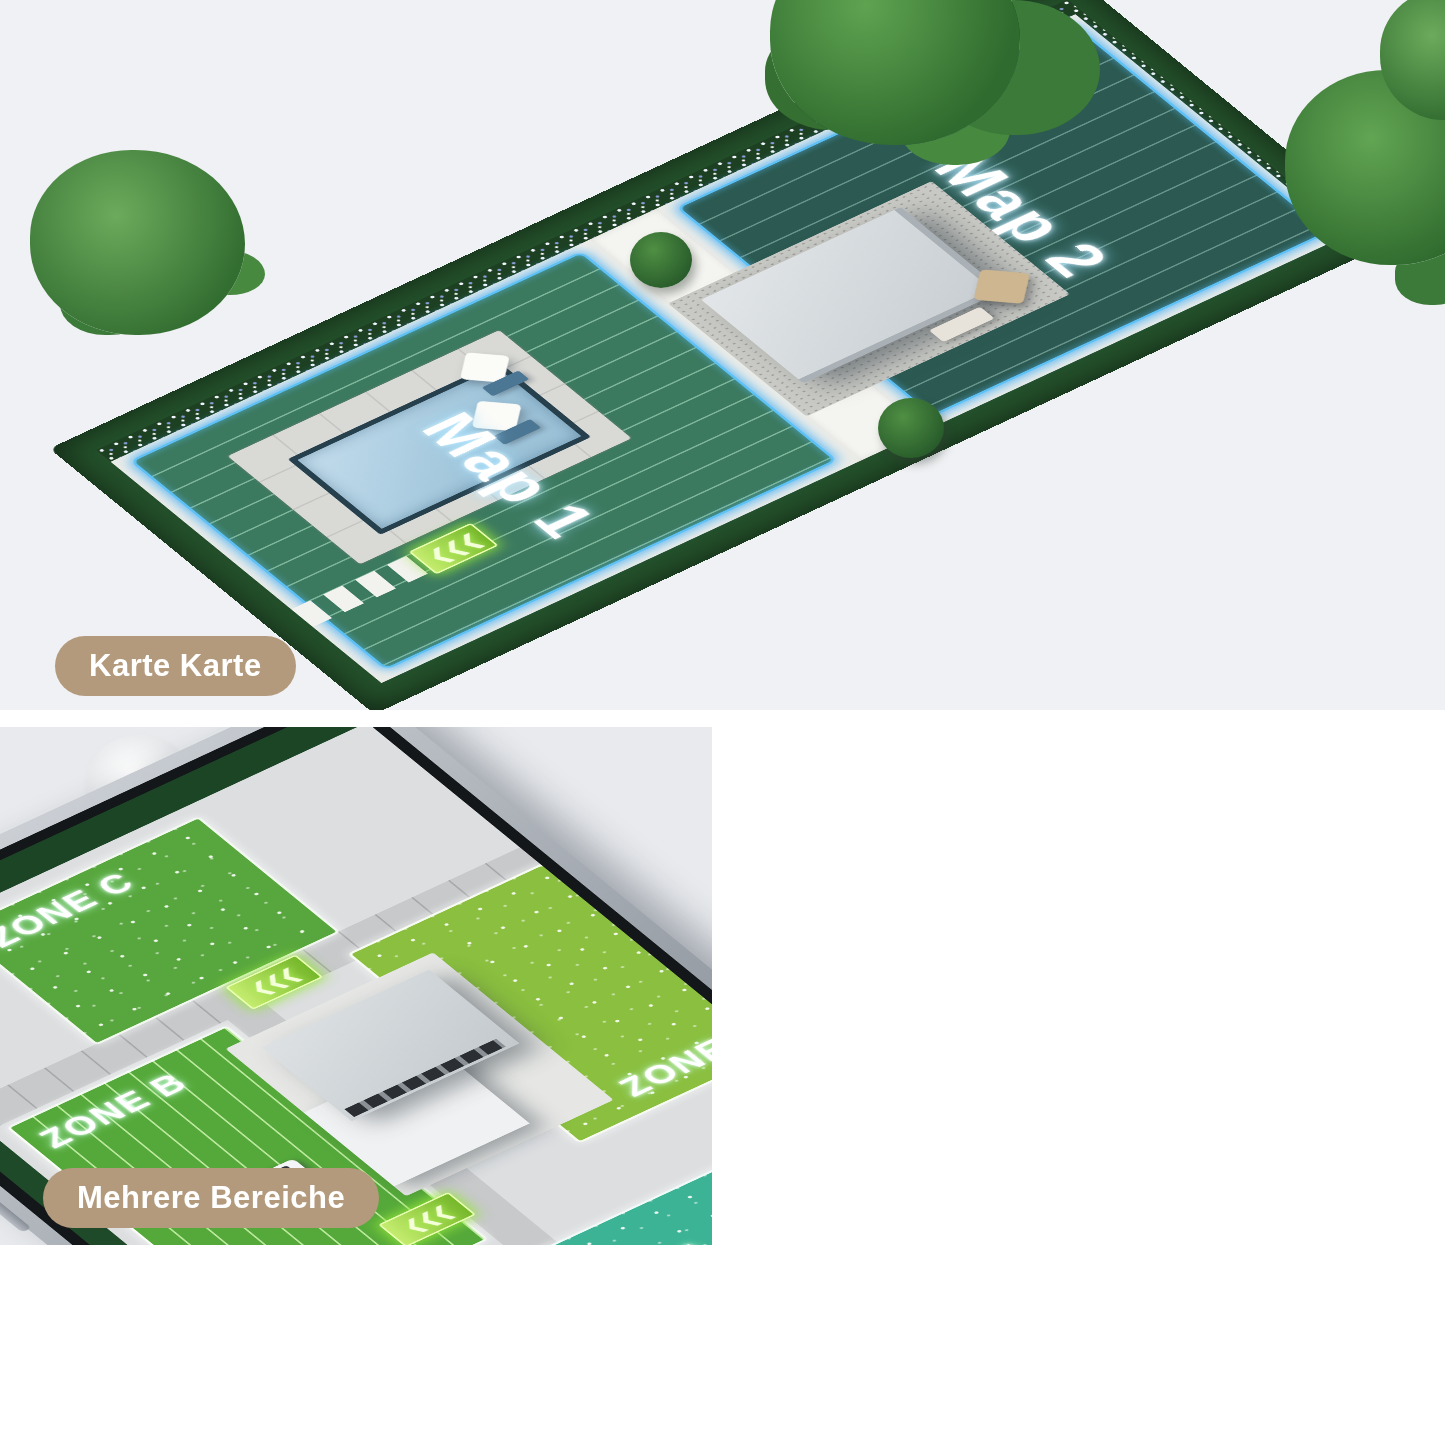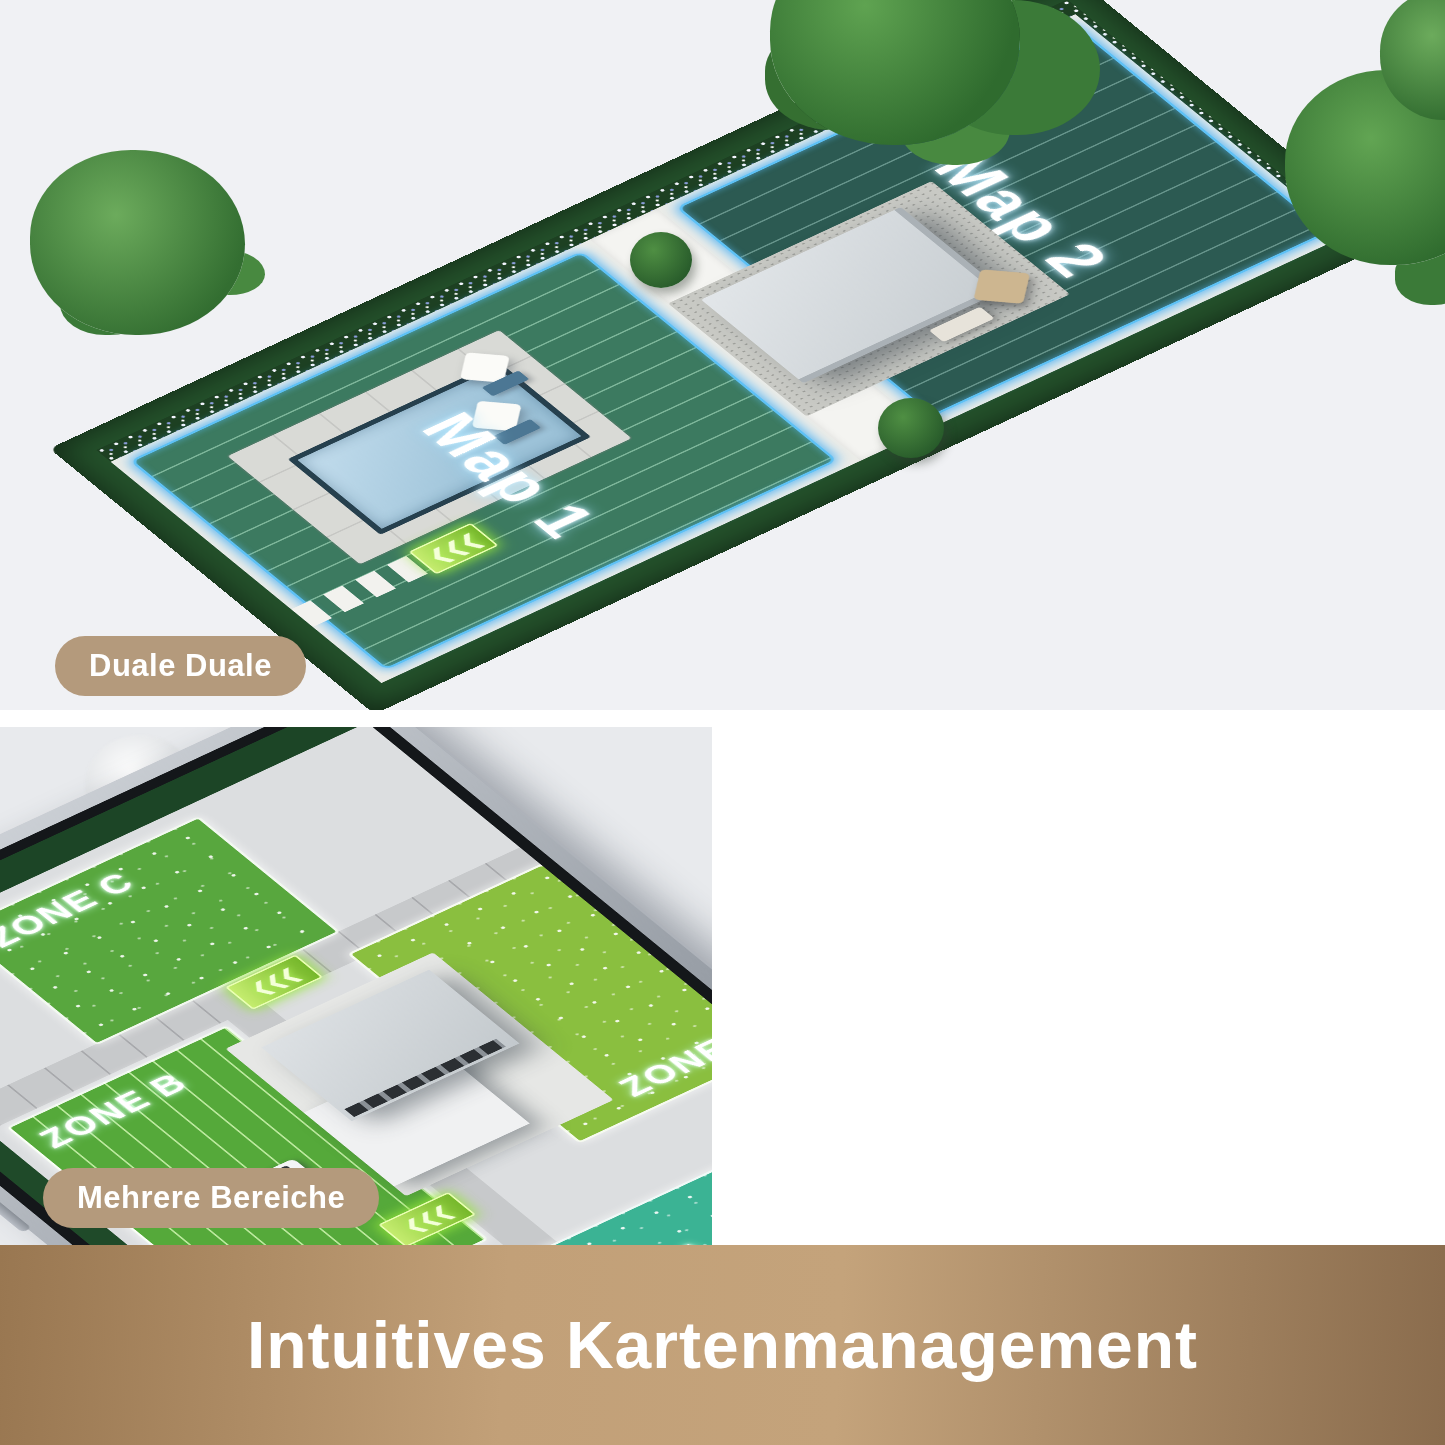--- a/index.html
+++ b/index.html
@@ -203,21 +203,21 @@
           <div class="p-sofa"></div>
         </div>
       </div>
     </div>
     <div class="tree tree-big"></div>
     <div class="tree tree-left"></div>
     <div class="tree tree-right"></div>
     <div class="tree tree-right2"></div>
     <div class="bush bush-a"></div>
     <div class="bush bush-b"></div>
-    <div class="badge badge-top">Duale Duale</div>
+    <div class="badge badge-top">Karte Karte</div>
   </section>
 
   <section class="panel panel-bl">
     <div class="wtree wtree1"></div>
     <div class="wtree wtree2"></div>
     <div class="iso2">
       <div class="phone">
         <div class="phone-btn pb1"></div>
 
         <div class="bezel">
@@ -248,17 +248,14 @@
             <div class="dock dock2a">❮❮❮</div>
             <div class="dock dock2b">❮❮❮</div>
           </div>
         </div>
       </div>
     </div>
     <div class="badge badge-bl">Mehrere Bereiche</div>
   </section>
 
 
-  <footer class="footer">
-    <div class="footer-title">Intuitives Kartenmanagement</div>
-  </footer>
 
 </div>
 
 </body></html>

